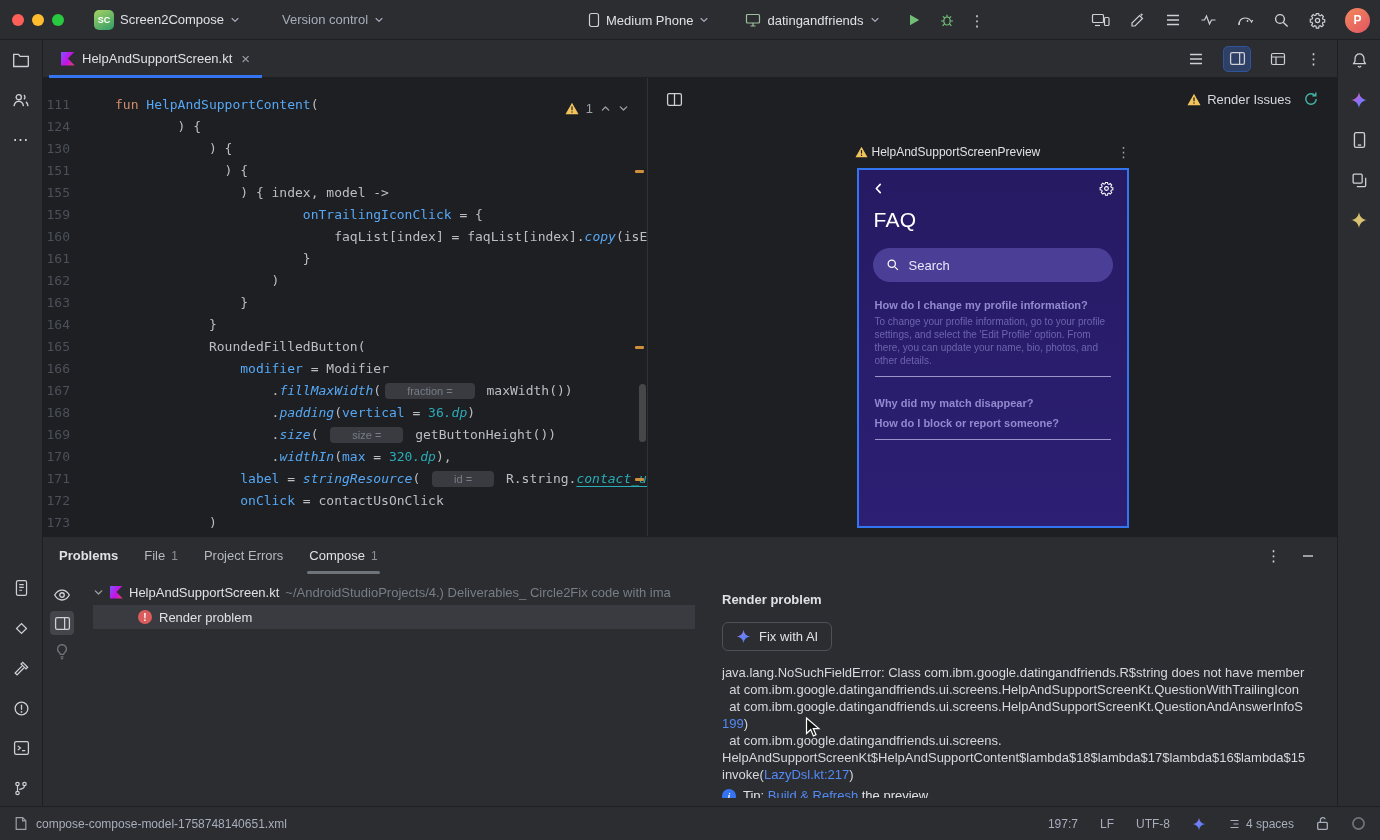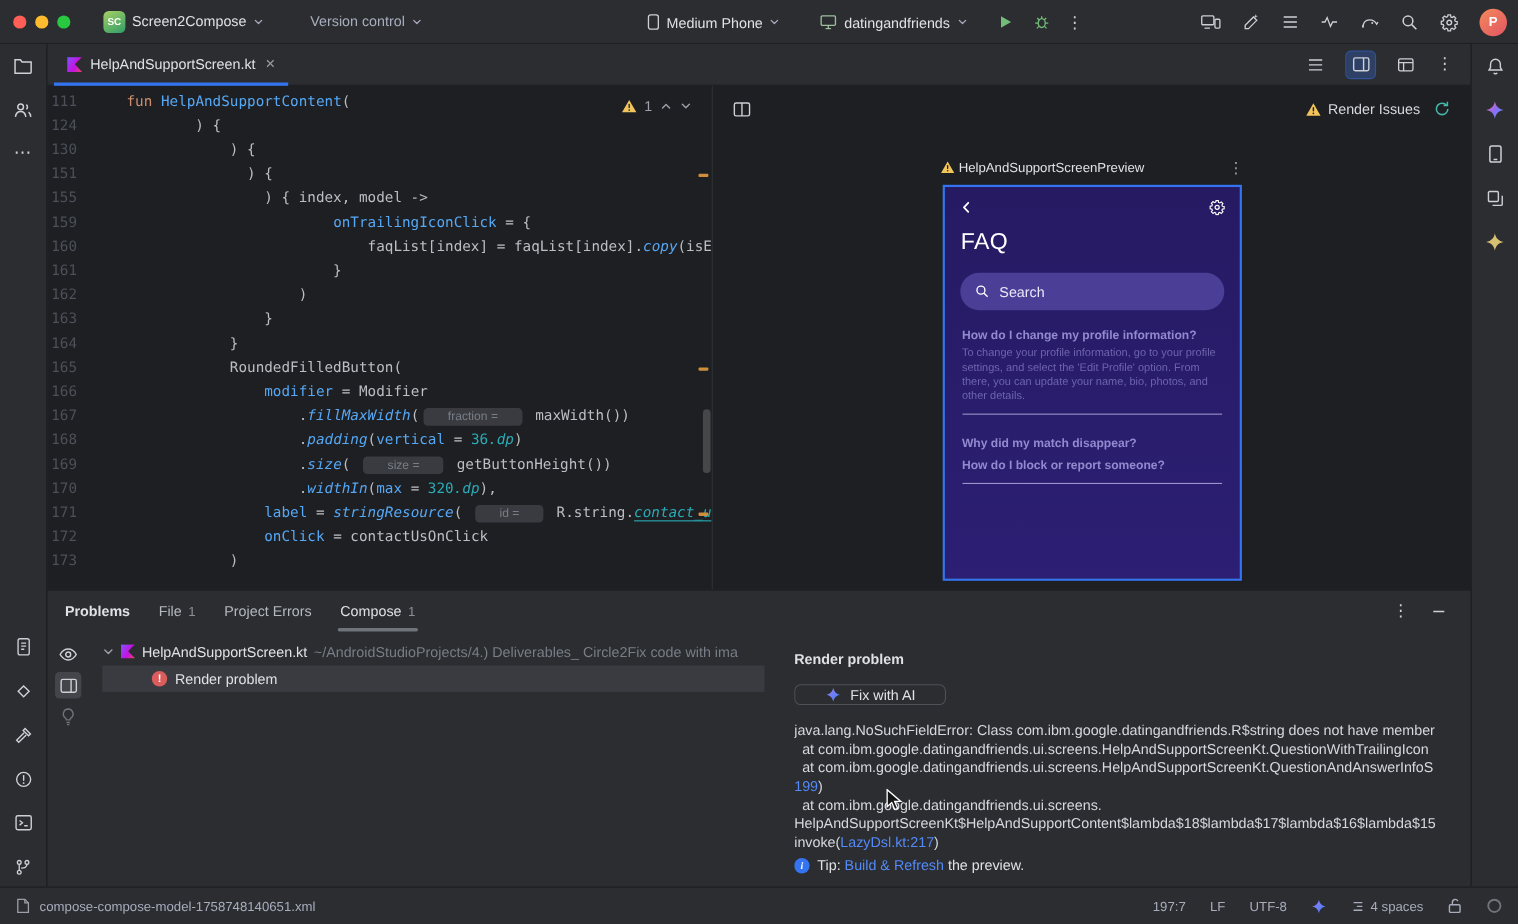--- a/index.html
+++ b/index.html
@@ -37,21 +37,21 @@
   .etab{position:relative;height:100%;display:flex;align-items:center;gap:7px;padding:0 12px;margin-left:6px;cursor:pointer}
   .etab::after{content:"";position:absolute;left:0;right:0;bottom:-1px;height:3px;background:#3574F0}
   .kicon{width:14px;height:14px;background:linear-gradient(120deg,#7F52FF,#C711E1 55%,#E44857);
          clip-path:polygon(0 0,98% 0,50% 50%,98% 100%,0 100%)}
   .close-x{color:#9DA0A8;font-size:15px;margin-left:2px;cursor:pointer}
   .tab-actions{margin-left:auto;display:flex;align-items:center;gap:15px;padding-right:16px;color:#CED0D6}
   .view-toggle{width:26px;height:24px;display:flex;align-items:center;justify-content:center;cursor:pointer}
   .view-toggle.active{background:rgba(53,116,240,.28);border-radius:4px;outline:1px solid rgba(53,116,240,.55)}
 
   
-  .editor{position:absolute;left:43px;top:78px;width:604px;height:458px;background:#1E1F22;overflow:hidden}
+  .editor{position:absolute;left:43px;top:90px;width:604px;height:458px;background:#1E1F22;overflow:hidden}
   .code{font-family:"DejaVu Sans Mono","Liberation Mono",monospace;font-size:13px;line-height:22px;padding-top:4px;white-space:pre}
   .code-line{display:flex;height:22px}
   .gutter-num{flex:0 0 27px;text-align:right;color:#4B5059}
   .code-text{margin-left:45px}
   .tok-kw{color:#CF8E6D}
   .tok-pl{color:#BCBEC4}
   .tok-decl{color:#56A8F5}
   .tok-arg{color:#56A8F5}
   .tok-call{color:#56A8F5;font-style:italic}
   .tok-num{color:#2AACB8}
@@ -97,21 +97,21 @@
   .bp-tool.active{background:#43454A}
   .bp-tool.dim{color:#6F737A}
   .bp-tree{position:absolute;left:50px;top:6px;width:614px;font-size:13px}
   .tree-row{display:flex;align-items:center;height:24px;gap:6px;white-space:nowrap;overflow:hidden;cursor:pointer}
   .tree-path{color:#787E87}
   .tree-sel{background:#393B40;padding-left:45px;gap:7px;margin-top:1px;width:602px}
   .err-dot{width:14px;height:14px;border-radius:50%;background:#DB5C5C;color:#fff;font-size:10px;font-weight:700;
            display:flex;align-items:center;justify-content:center;flex:none}
   .bp-details{position:absolute;left:679px;top:18px;width:614px;height:206px;overflow:hidden}
   .det-title{font-weight:700;font-size:13px}
-  .fix-btn{margin-top:15px;display:inline-flex;align-items:center;gap:8px;height:19px;padding:0 27px;border:1px solid #4E5157;
+  .fix-btn{margin-top:15px;display:inline-flex;align-items:center;gap:8px;height:29px;padding:0 13px;border:1px solid #4E5157;
            border-radius:6px;color:#DFE1E5;background:transparent;font-size:13px;cursor:pointer;font-family:inherit}
   .stack{margin-top:13px;line-height:17px;color:#D5D8DE}
   .stack-line{white-space:pre;overflow:hidden}
   .link{color:#548AF7;cursor:pointer}
   .tip{margin-top:5px;display:flex;align-items:center;gap:7px}
   .info-dot{width:14px;height:14px;border-radius:50%;background:#3574F0;color:#fff;font-size:9px;font-weight:700;
             display:flex;align-items:center;justify-content:center;font-family:"Liberation Serif",serif;font-style:italic}
 
   
   .statusbar{position:absolute;left:0;right:0;bottom:0;height:34px;background:#2B2D30;border-top:1px solid #1E1F22;

